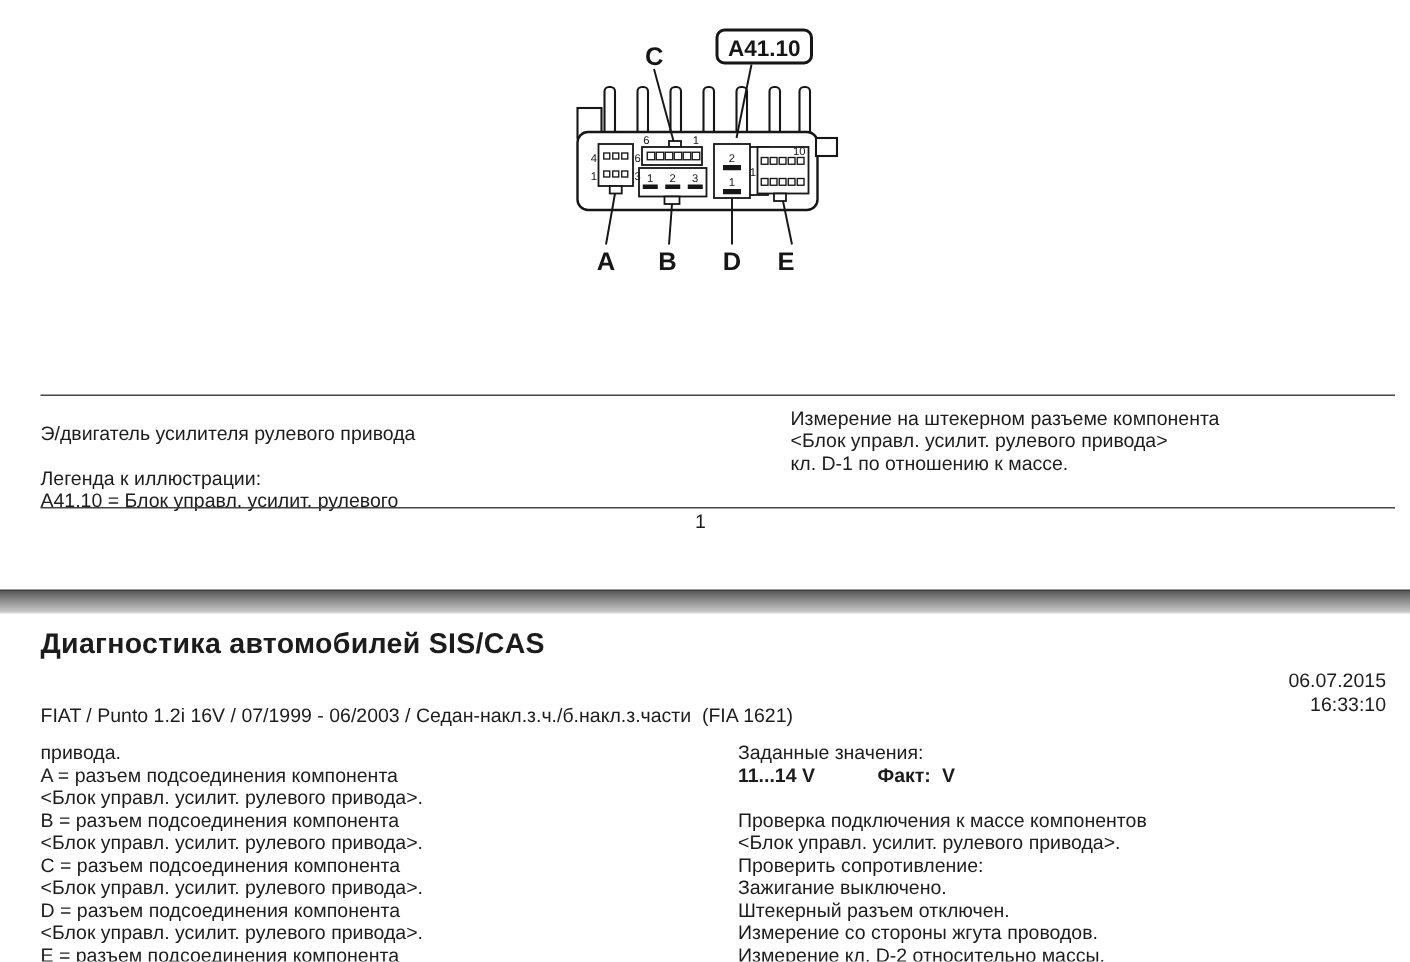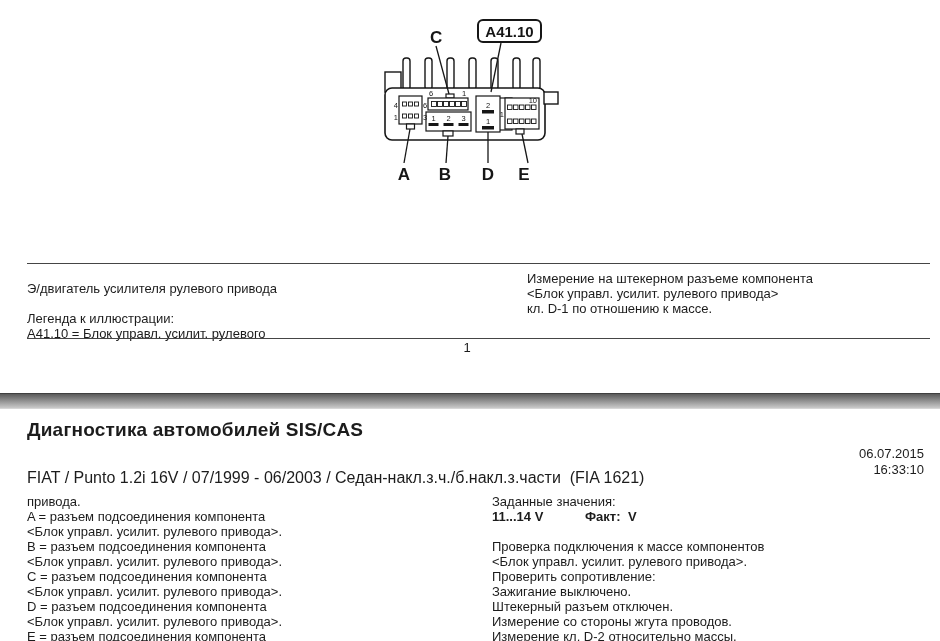--- a/index.html
+++ b/index.html
@@ -13,21 +13,21 @@
   .col{position:absolute;}
   .sp{height:15px;}
   .rule{position:absolute;left:27px;width:903px;height:0;border-top:1px solid #454545;}
   .pagebreak{
     position:absolute;left:0;width:940px;top:393px;height:14px;
     background:linear-gradient(to bottom,#5a5a5a,#c9c9c9);
     border-top:1px solid #3f3f3f;border-bottom:1px solid #d6d6d6;
   }
   .pagenum{position:absolute;left:27px;top:340px;width:880px;text-align:center;font-size:13px;}
   .title{position:absolute;left:27px;top:419px;font-size:19px;font-weight:bold;letter-spacing:0.2px;}
-  .subtitle{position:absolute;left:27px;top:469px;font-size:16px;white-space:pre;}
+  .subtitle{position:absolute;left:27px;top:469px;font-size:13px;white-space:pre;}
   .datetime{position:absolute;right:16px;top:446px;text-align:right;font-size:13px;line-height:16px;}
   .factrow{position:relative;height:15px;font-weight:bold;}
   .factrow span{position:absolute;top:0;font-size:13px;white-space:pre;}
   .f-range{left:0;}
   .f-label{left:93px;}
   .f-unit{left:136px;}
   svg text{font-family:"Liberation Sans","DejaVu Sans",sans-serif;fill:#161616;}
   .pin-num{font-size:7.5px;}
   .big-letter{font-size:17px;font-weight:bold;}
   .callout-text{font-size:15px;font-weight:bold;}

